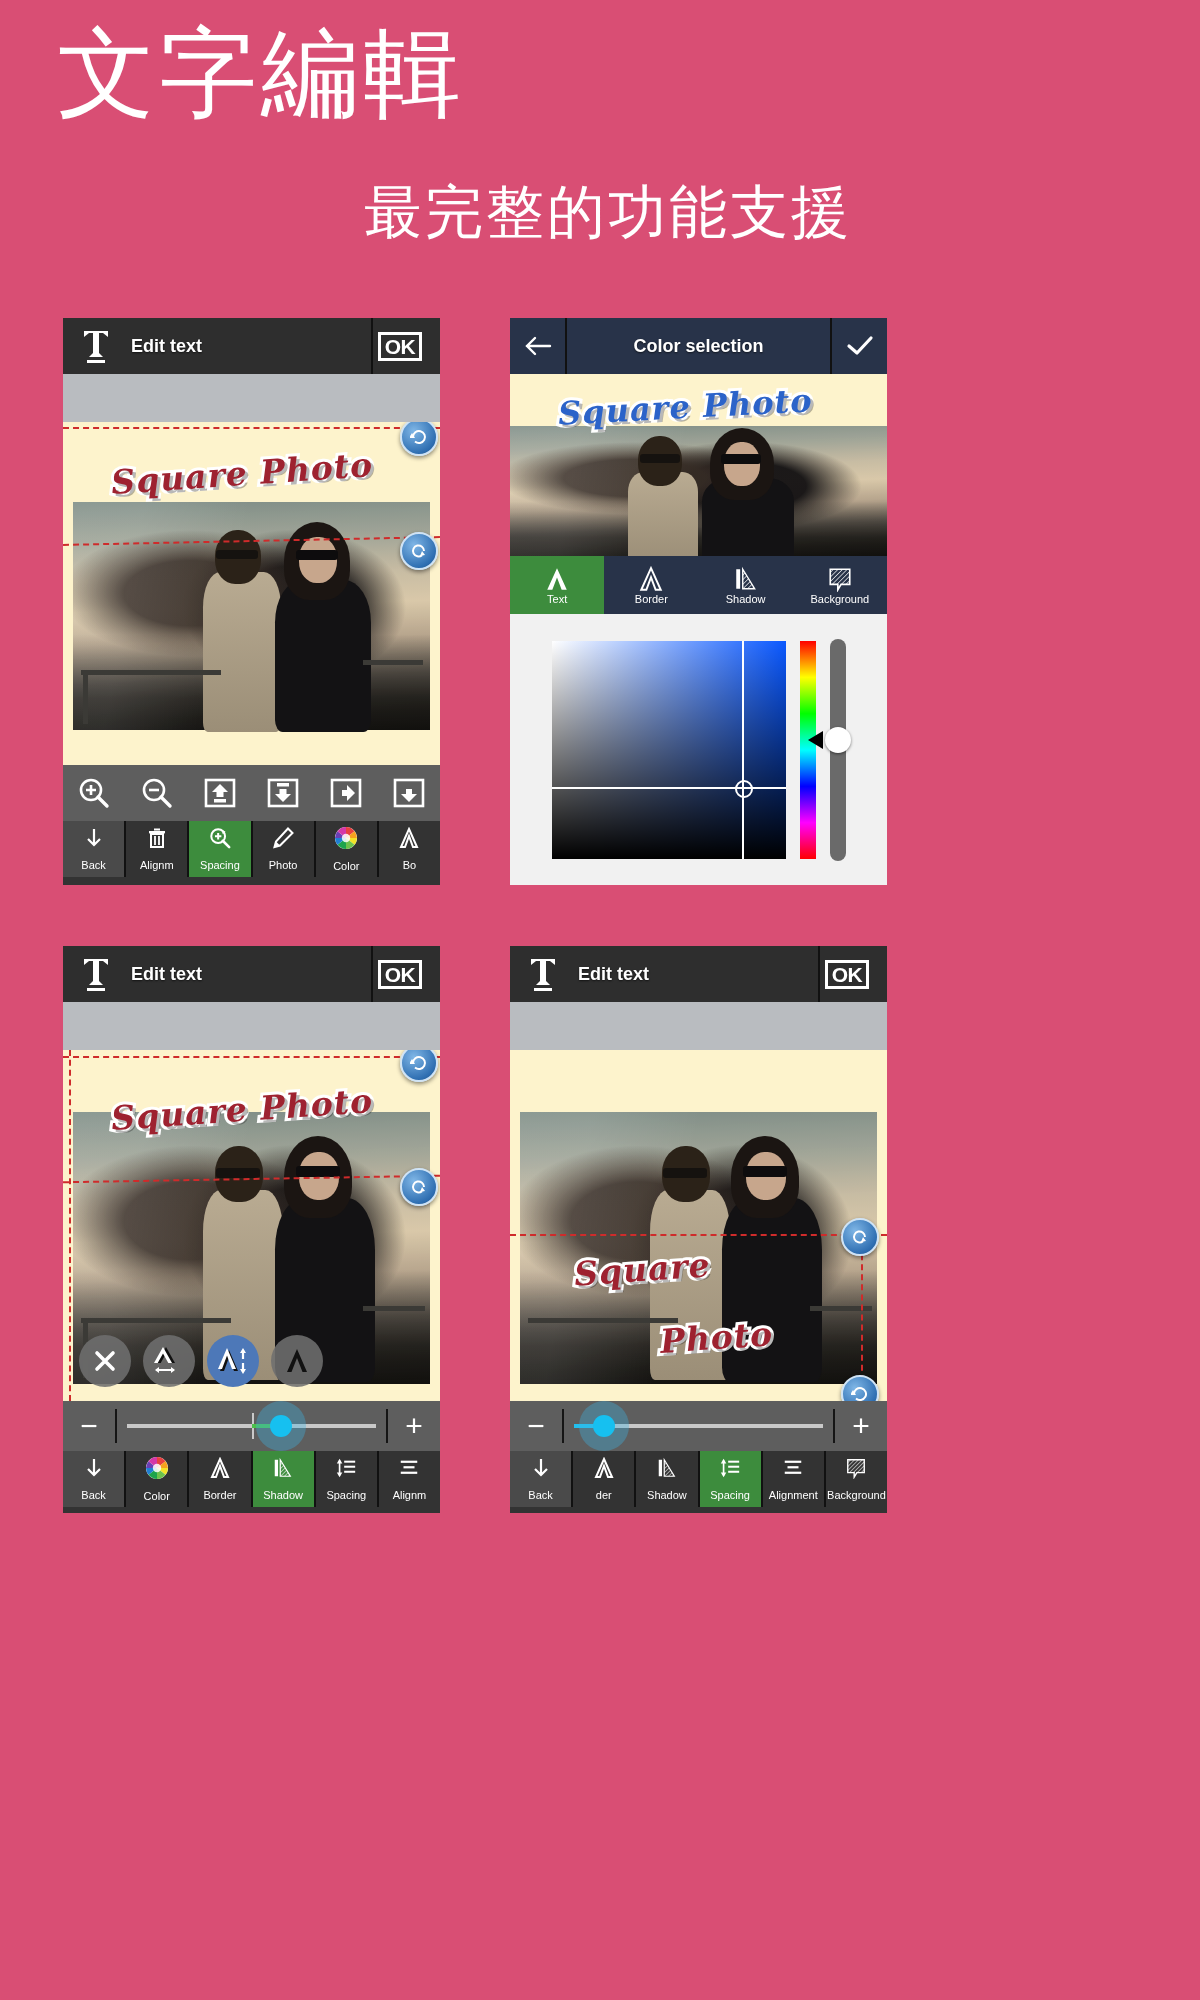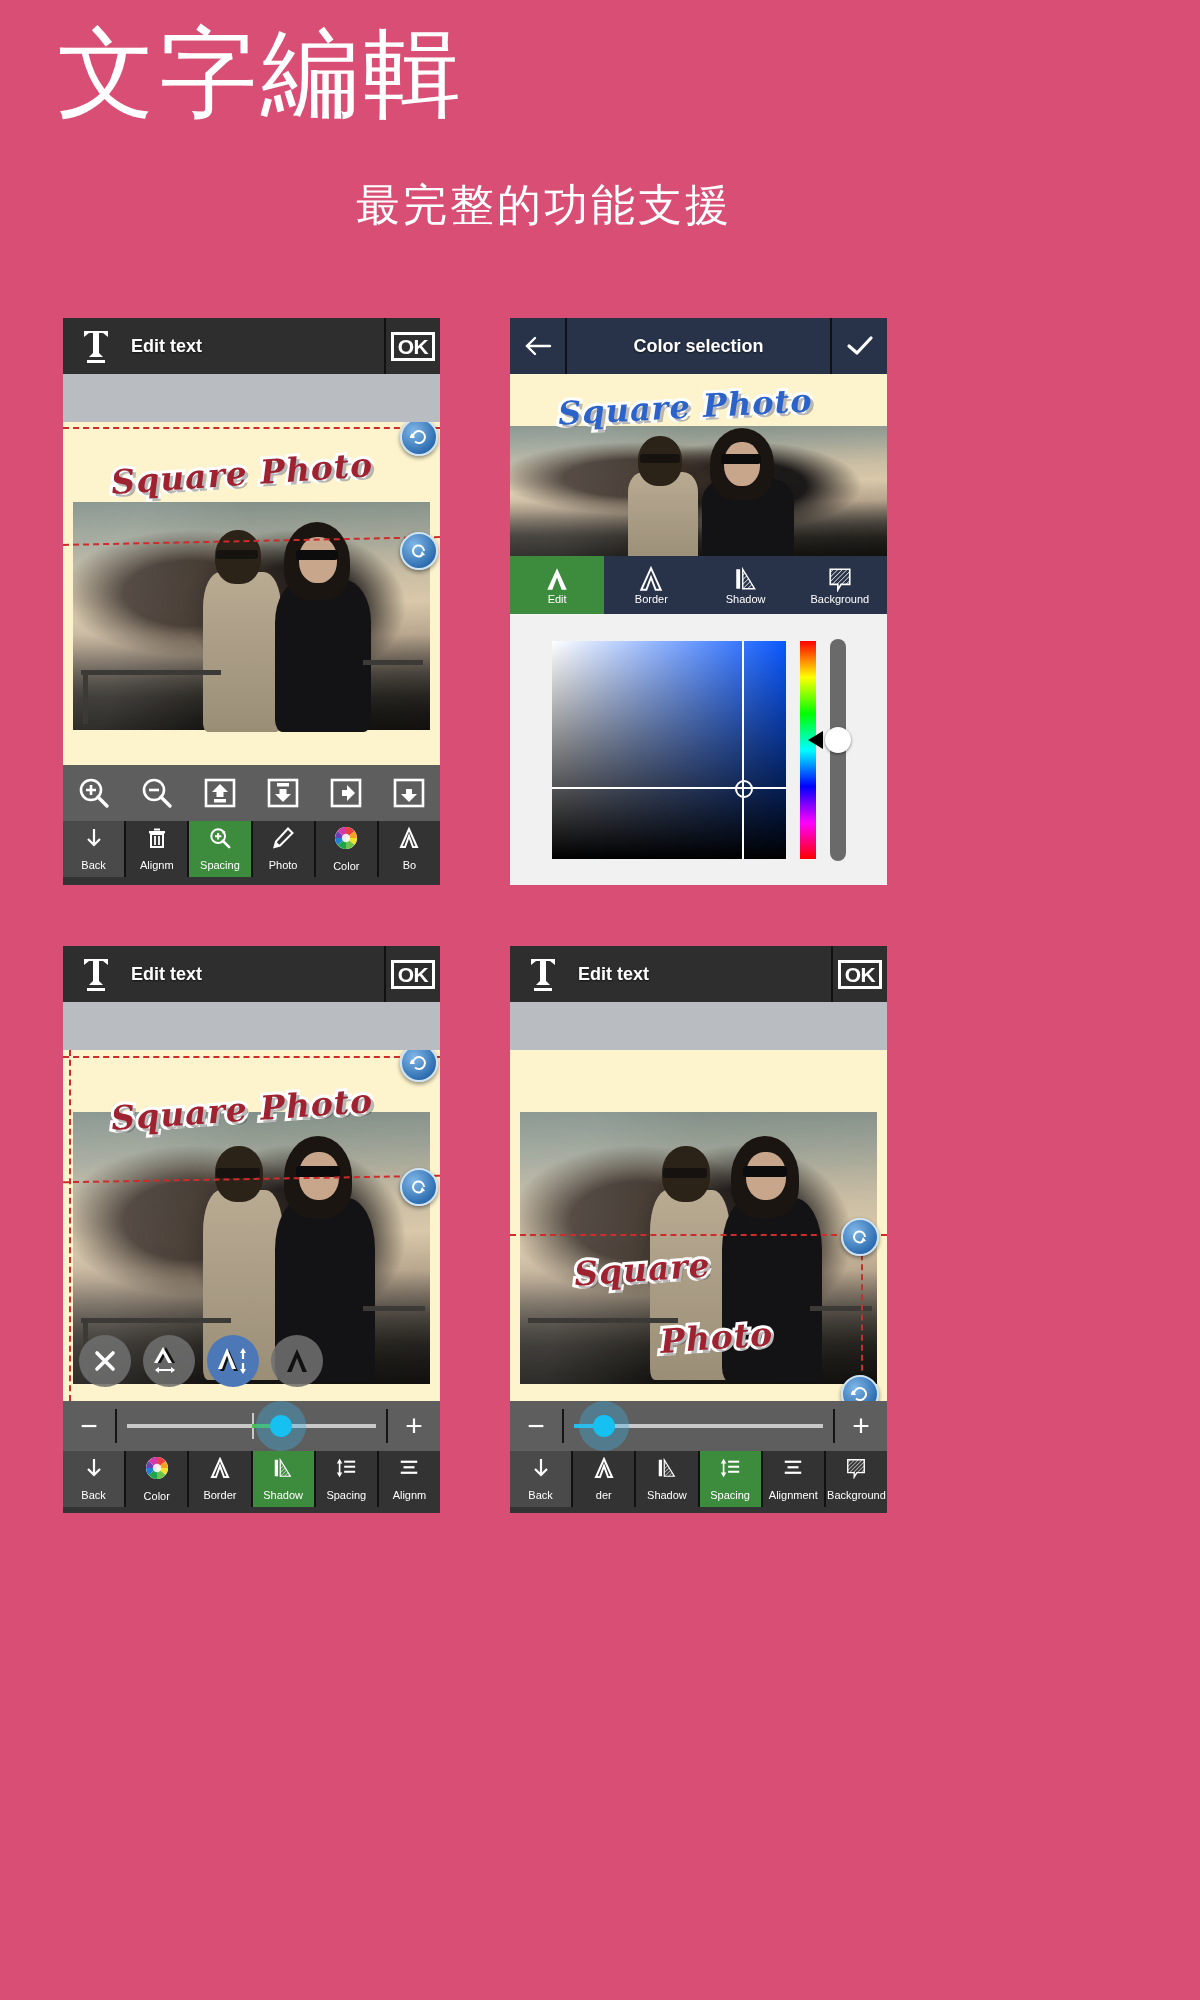--- a/index.html
+++ b/index.html
@@ -11,22 +11,22 @@
   }
   
   .headline{
     position:absolute;left:57px;top:22px;
     color:#ffffff;font-size:98px;line-height:1.05;
     letter-spacing:4px;font-weight:400;
     font-family:"DejaVu Sans",sans-serif;
     white-space:nowrap;
   }
   .subline{
-    position:absolute;left:356px;top:182px;
-    color:#ffffff;font-size:44px;line-height:1.05;
+    position:absolute;left:364px;top:182px;
+    color:#ffffff;font-size:58px;line-height:1.05;
     letter-spacing:3px;font-weight:400;
     font-family:"DejaVu Sans",sans-serif;
     white-space:nowrap;
   }
   
   .panel{position:absolute;overflow:hidden;background:#333;}
   #panel1{left:63px;top:318px;width:377px;height:567px;}
   #panel2{left:510px;top:318px;width:377px;height:567px;}
   #panel3{left:63px;top:946px;width:377px;height:567px;}
   #panel4{left:510px;top:946px;width:377px;height:567px;}
@@ -35,21 +35,21 @@
   .titlebar{
     height:56px;background:#2e2e2e;display:flex;align-items:center;
     position:relative;
   }
   .titlebar .ticon{width:46px;display:flex;justify-content:center;align-items:center;margin-left:10px;}
   .titlebar .ttext{
     color:#fff;font-size:18px;font-weight:bold;margin-left:12px;
     text-shadow:0 1px 2px rgba(0,0,0,.6);
   }
   .okbtn{
-    position:absolute;right:0;top:0;height:56px;width:54px;
+    position:absolute;right:13px;top:0;height:56px;width:54px;
     border-left:2px solid #111;display:flex;align-items:center;justify-content:center;
   }
   .okbox{
     border:3px solid #fff;color:#fff;font-weight:bold;font-size:21px;
     padding:1px 4px;line-height:1;letter-spacing:-0.5px;
   }
   
   .navybar{height:56px;background:#283349;display:flex;align-items:center;position:relative;}
   .navybar .backcell{width:55px;height:56px;display:flex;align-items:center;justify-content:center;border-right:2px solid #111;}
   .navybar .titlecell{flex:1;display:flex;align-items:center;justify-content:center;}
@@ -364,21 +364,21 @@
     </div>
     <div class="script" style="left:48px;top:14px;font-size:32px;color:#2b63c9;-webkit-text-stroke:6px #ffffff;transform:rotate(-3deg);">
       <span class="inner">Square Photo</span>
     </div>
   </div>
   <div class="tabrow">
     <div class="tabcell active">
       <svg width="26" height="26" viewBox="0 0 24 24">
           <path d="M12 2 L21 22 H16.3 L12 10.5 L7.7 22 H3 Z" fill="#fff"></path>
         </svg>
-      <span class="lbl">Edit</span>
+      <span class="lbl">Text</span>
     </div>
     <div class="tabcell">
       <svg width="26" height="26" viewBox="0 0 24 24">
           <path d="M12 2 L21 22 H16.3 L12 10.5 L7.7 22 H3 Z" stroke="#fff" stroke-width="1.8" fill="none"></path>
         </svg>
       <span class="lbl">Border</span>
     </div>
     <div class="tabcell">
       <svg width="26" height="26" viewBox="0 0 24 24">
         <rect x="3" y="3" width="3.6" height="18" fill="#fff"></rect>

